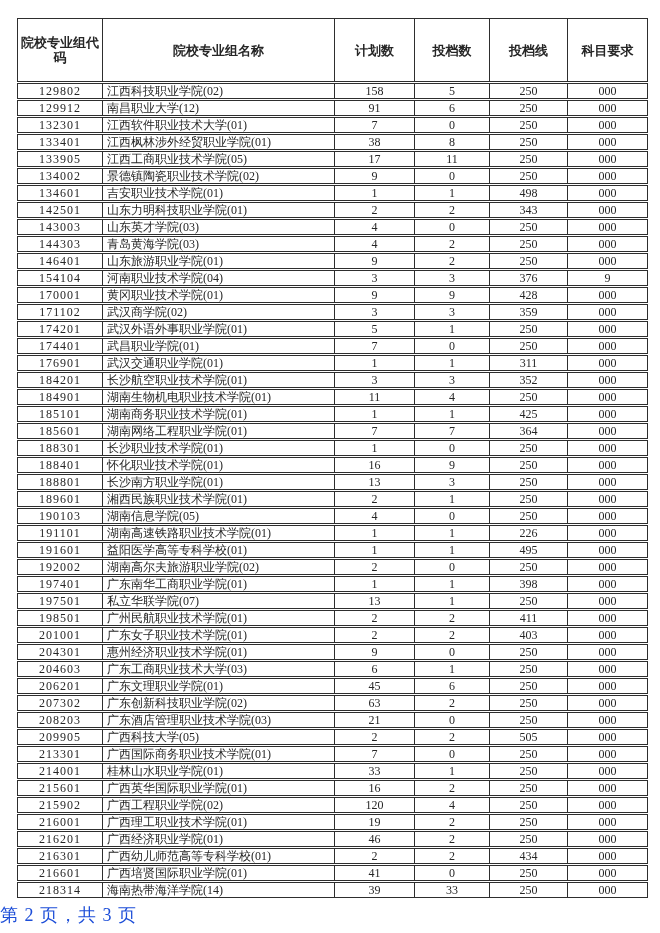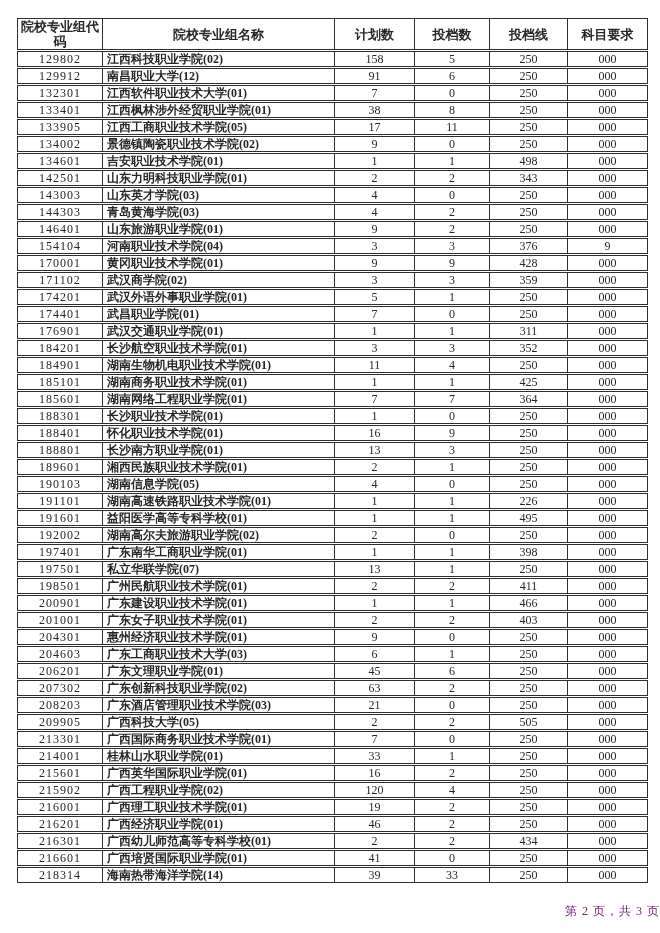--- a/index.html
+++ b/index.html
@@ -39,47 +39,46 @@
   table.admission td:first-child {
     border-left: 1px solid #2e2e2e;
   }
   table.admission th {
     height: 32px;
     font-size: 13px;
     font-weight: bold;
     text-align: center;
     vertical-align: middle;
     line-height: 15px;
-    padding: 0 2px;
+    padding: 16px 2px;
   }
   table.admission td {
     height: 16px;
     font-size: 12px;
     line-height: 14px;
     padding: 0;
     text-align: center;
     vertical-align: middle;
     white-space: nowrap;
   }
   table.admission td:nth-child(1) {
     letter-spacing: 1px;
   }
   table.admission td:nth-child(2) {
     text-align: left;
     padding-left: 4px;
-    font-weight: bold;
   }
   .footer {
     position: absolute;
     left: 0;
     top: 903px;
     width: 660px;
-    text-align: right;
-    font-size: 12px;
-    color: #701a75;
+    text-align: left;
+    font-size: 18px;
+    color: #1d4ed8;
     letter-spacing: 1px;
   }
 </style>
 </head>
 <body>
 
 <div class="page">
   <div class="table-wrap">
     <table class="admission">
       <colgroup>
@@ -351,28 +350,20 @@
           </tr>
           <tr>
             <td>198501</td>
             <td>广州民航职业技术学院(01)</td>
             <td>2</td>
             <td>2</td>
             <td>411</td>
             <td>000</td>
           </tr>
           <tr>
-            <td>200901</td>
-            <td>广东建设职业技术学院(01)</td>
-            <td>1</td>
-            <td>1</td>
-            <td>466</td>
-            <td>000</td>
-          </tr>
-          <tr>
             <td>201001</td>
             <td>广东女子职业技术学院(01)</td>
             <td>2</td>
             <td>2</td>
             <td>403</td>
             <td>000</td>
           </tr>
           <tr>
             <td>204301</td>
             <td>惠州经济职业技术学院(01)</td>

